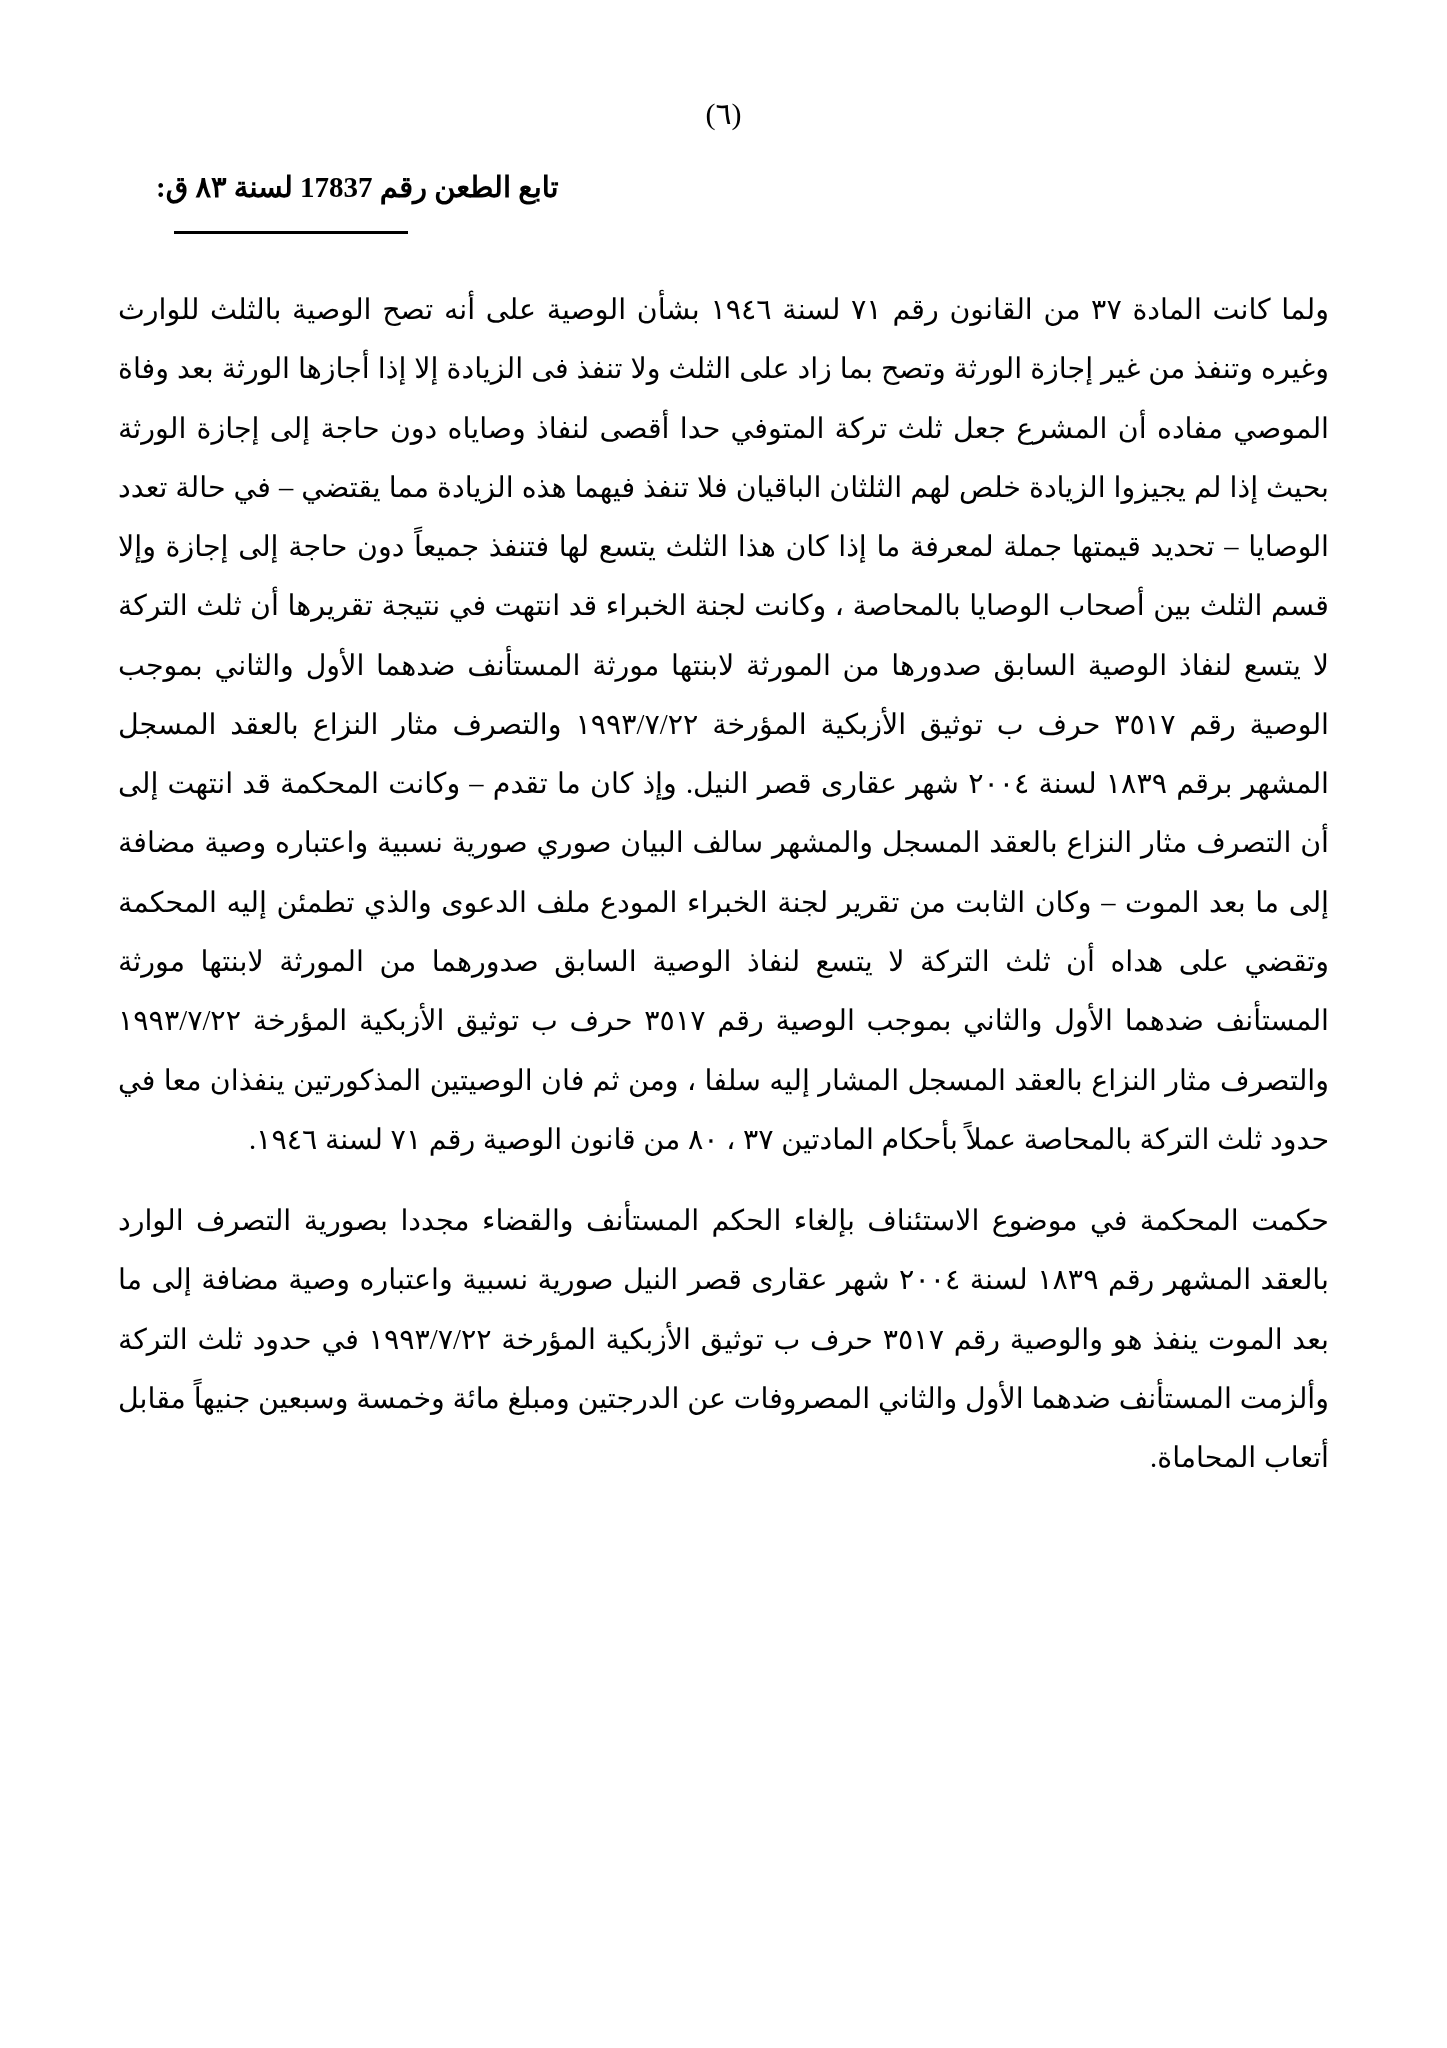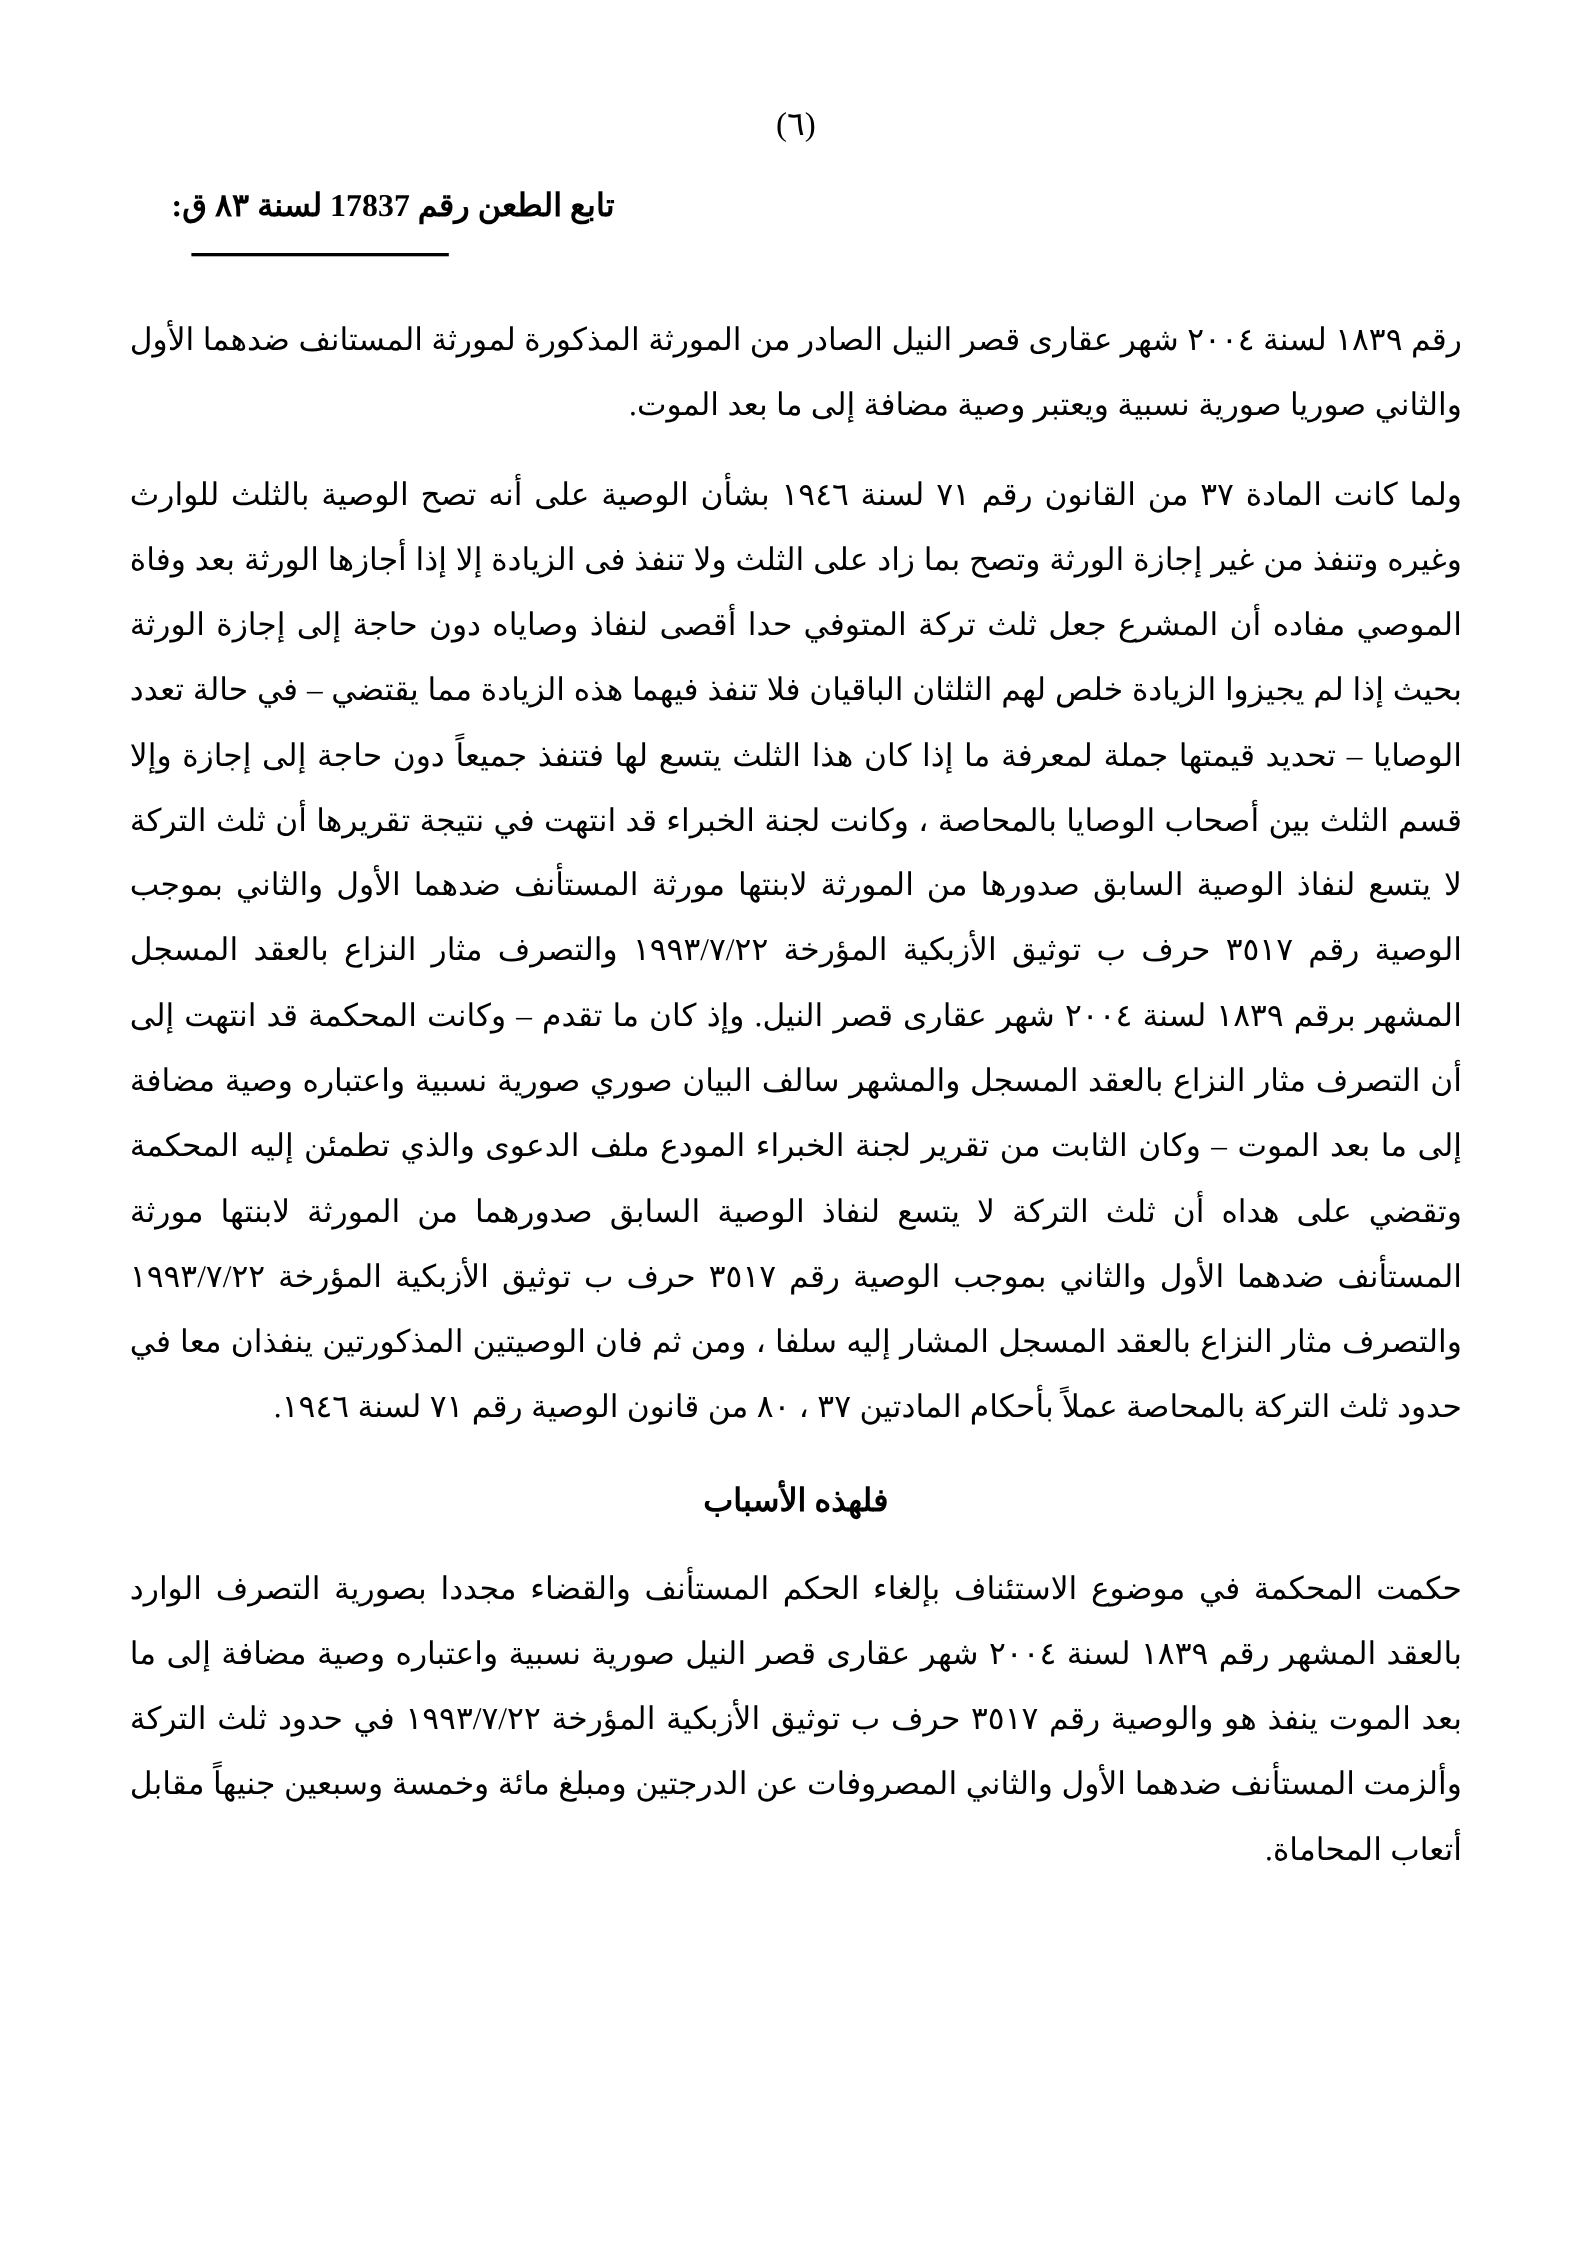--- a/index.html
+++ b/index.html
@@ -91,27 +91,23 @@
   <div class="page-number">(٦)</div>
 
   <div class="doc-header">
     <span class="header-title">تابع الطعن رقم 17837 لسنة ٨٣ ق:</span>
   </div>
 
   <div class="header-rule-wrap">
     <span class="header-rule"></span>
   </div>
 
-  <p class="para">
-    <span>رقم ١٨٣٩ لسنة ٢٠٠٤ شهر عقارى قصر النيل الصادر من المورثة المذكورة لمورثة المستانف ضدهما الأول والثاني صوريا صورية نسبية ويعتبر وصية مضافة إلى ما بعد الموت.</span>
-  </p>
 
   <p class="para">
     <b>ولما كانت المادة ٣٧</b><span> من القانون رقم ٧١ لسنة ١٩٤٦ بشأن الوصية على أنه تصح الوصية بالثلث للوارث وغيره وتنفذ من غير إجازة الورثة وتصح بما زاد على الثلث ولا تنفذ فى الزيادة إلا إذا أجازها الورثة بعد وفاة الموصي مفاده أن المشرع جعل ثلث تركة المتوفي حدا أقصى لنفاذ وصاياه دون حاجة إلى إجازة الورثة بحيث إذا لم يجيزوا الزيادة خلص لهم الثلثان الباقيان فلا تنفذ فيهما هذه الزيادة مما يقتضي – في حالة تعدد الوصايا – تحديد قيمتها جملة لمعرفة ما إذا كان هذا الثلث يتسع لها فتنفذ جميعاً دون حاجة إلى إجازة وإلا قسم الثلث بين أصحاب الوصايا بالمحاصة ، وكانت لجنة الخبراء قد انتهت في نتيجة تقريرها أن ثلث التركة لا يتسع لنفاذ الوصية السابق صدورها من المورثة لابنتها مورثة المستأنف ضدهما الأول والثاني بموجب الوصية رقم ٣٥١٧ حرف ب توثيق الأزبكية المؤرخة ١٩٩٣/٧/٢٢ والتصرف مثار النزاع بالعقد المسجل المشهر برقم ١٨٣٩ لسنة ٢٠٠٤ شهر عقارى قصر النيل. وإذ كان ما تقدم – وكانت المحكمة قد انتهت إلى أن التصرف مثار النزاع بالعقد المسجل والمشهر سالف البيان صوري صورية نسبية واعتباره وصية مضافة إلى ما بعد الموت – وكان الثابت من تقرير لجنة الخبراء المودع ملف الدعوى والذي تطمئن إليه المحكمة وتقضي على هداه أن ثلث التركة لا يتسع لنفاذ الوصية السابق صدورهما من المورثة لابنتها مورثة المستأنف ضدهما الأول والثاني بموجب الوصية رقم ٣٥١٧ حرف ب توثيق الأزبكية المؤرخة ١٩٩٣/٧/٢٢ والتصرف مثار النزاع بالعقد المسجل المشار إليه سلفا ، ومن ثم فان الوصيتين المذكورتين ينفذان معا في حدود ثلث التركة بالمحاصة عملاً بأحكام المادتين ٣٧ ، ٨٠ من قانون الوصية رقم ٧١ لسنة ١٩٤٦.</span>
   </p>
 
-  <div class="section-heading">فلهذه الأسباب</div>
 
   <p class="para">
     <b>حكمت المحكمة في موضوع الاستئناف</b><span> بإلغاء الحكم المستأنف والقضاء مجددا بصورية التصرف الوارد بالعقد المشهر رقم ١٨٣٩ لسنة ٢٠٠٤ شهر عقارى قصر النيل صورية نسبية واعتباره وصية مضافة إلى ما بعد الموت ينفذ هو والوصية رقم ٣٥١٧ حرف ب توثيق الأزبكية المؤرخة ١٩٩٣/٧/٢٢ في حدود ثلث التركة وألزمت المستأنف ضدهما الأول والثاني المصروفات عن الدرجتين ومبلغ مائة وخمسة وسبعين جنيهاً مقابل أتعاب المحاماة.</span>
   </p>
 
 </div>
 
 </body></html>

